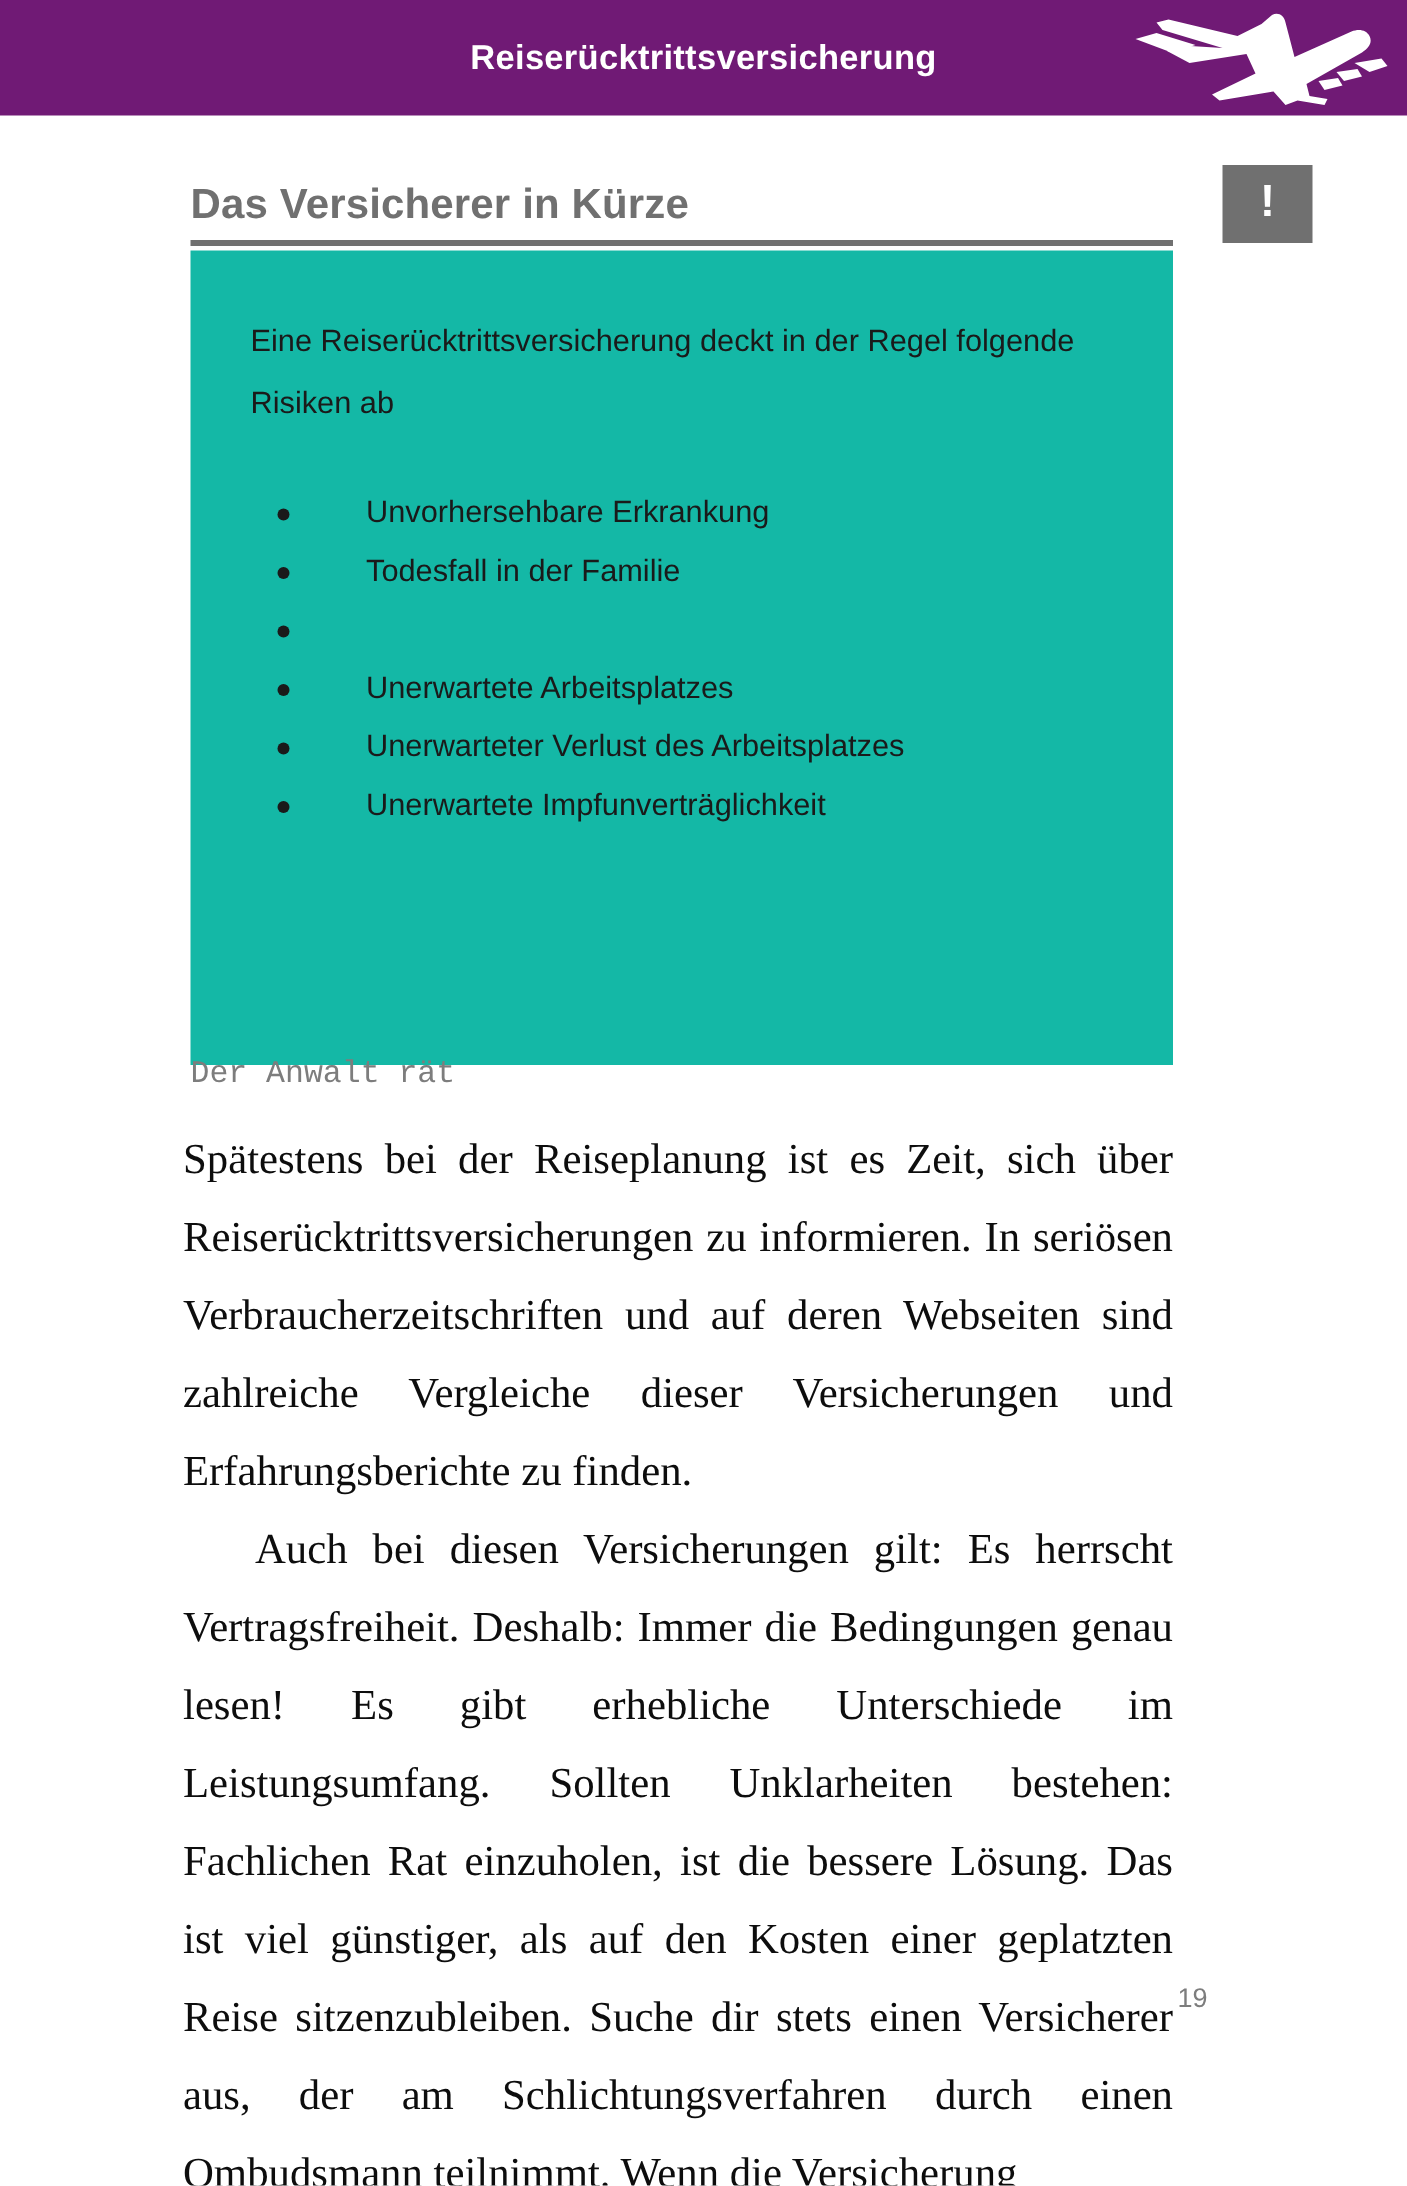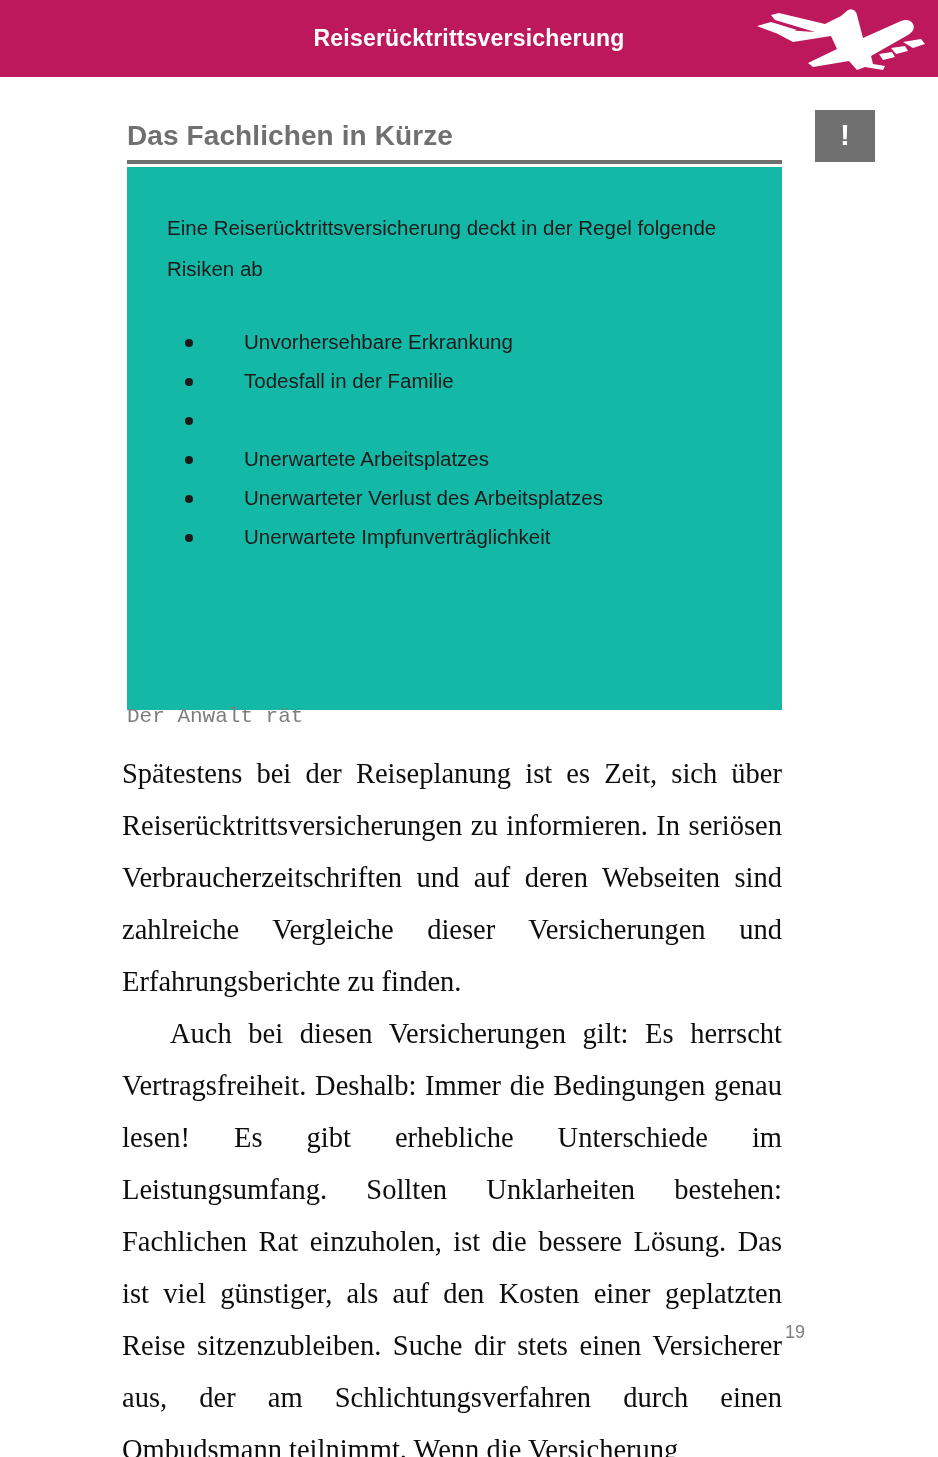--- a/index.html
+++ b/index.html
@@ -15,21 +15,21 @@
     overflow: hidden;
   }
 
   
   .header-bar {
     position: absolute;
     left: 0;
     top: 0;
     width: 938px;
     height: 77px;
-    background: #be185d;
+    background: #701a75;
   }
   .header-title {
     position: absolute;
     left: 0;
     top: 0;
     width: 938px;
     height: 77px;
     line-height: 77px;
     text-align: center;
     color: #ffffff;
@@ -194,21 +194,21 @@
       <path d="M95 6 C99 4 103 6 104 11 L110 34 L148 17 C153 15 158 16 160 20 C162 24 160 28 155 31 L118 52 L120 60 L132 62 L130 66 L112 63 L104 66 L96 57 L60 63 L55 59 L84 45 L78 32 L40 38 L25 30 L30 26 L62 28 L22 16 L18 11 L26 9 L72 20 L88 12 Z"></path>
       <path d="M4 22 L18 18 L44 26 L28 31 Z"></path>
       <path d="M150 38 L168 35 L172 40 L160 44 Z"></path>
       <path d="M138 44 L152 42 L155 47 L143 50 Z"></path>
       <path d="M126 50 L139 48 L142 53 L130 56 Z"></path>
     </g>
   </svg>
 </div>
 
 <div class="section-head">
-  <div class="section-head-text">Das Fachlichen in Kürze</div>
+  <div class="section-head-text">Das Versicherer in Kürze</div>
   <div class="section-head-rule"></div>
 </div>
 
 <div class="alert-badge">
   <div class="alert-badge-mark">!</div>
 </div>
 
 <div class="callout">
   <div class="callout-intro">Eine Reiserücktrittsversicherung deckt in der Regel folgende Risiken ab</div>
   <ul class="callout-list">

